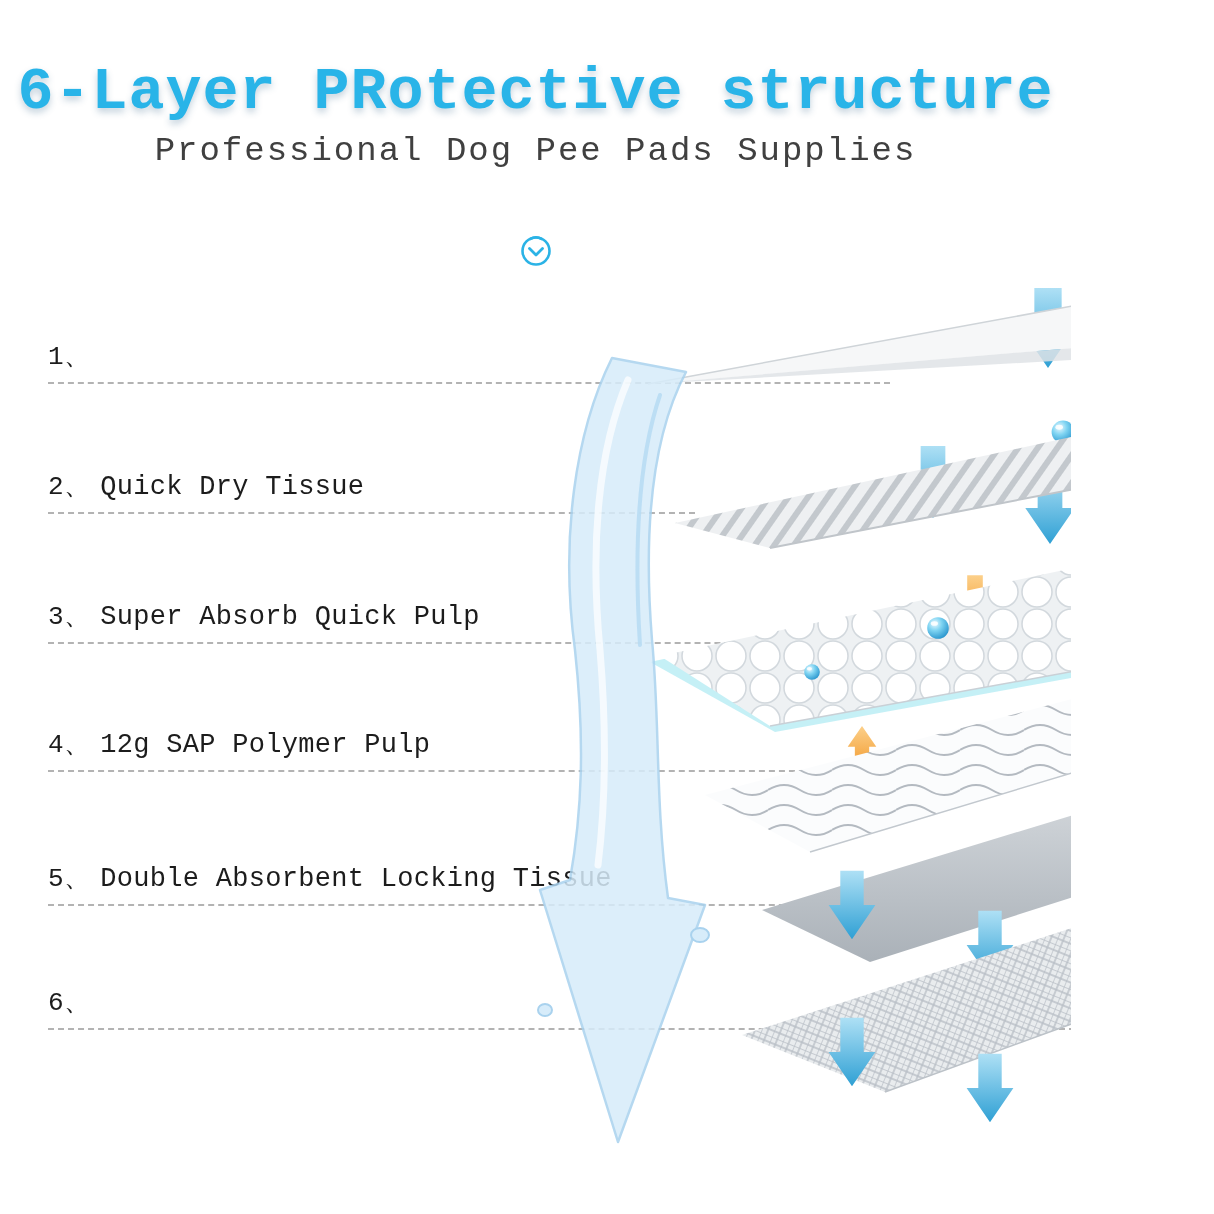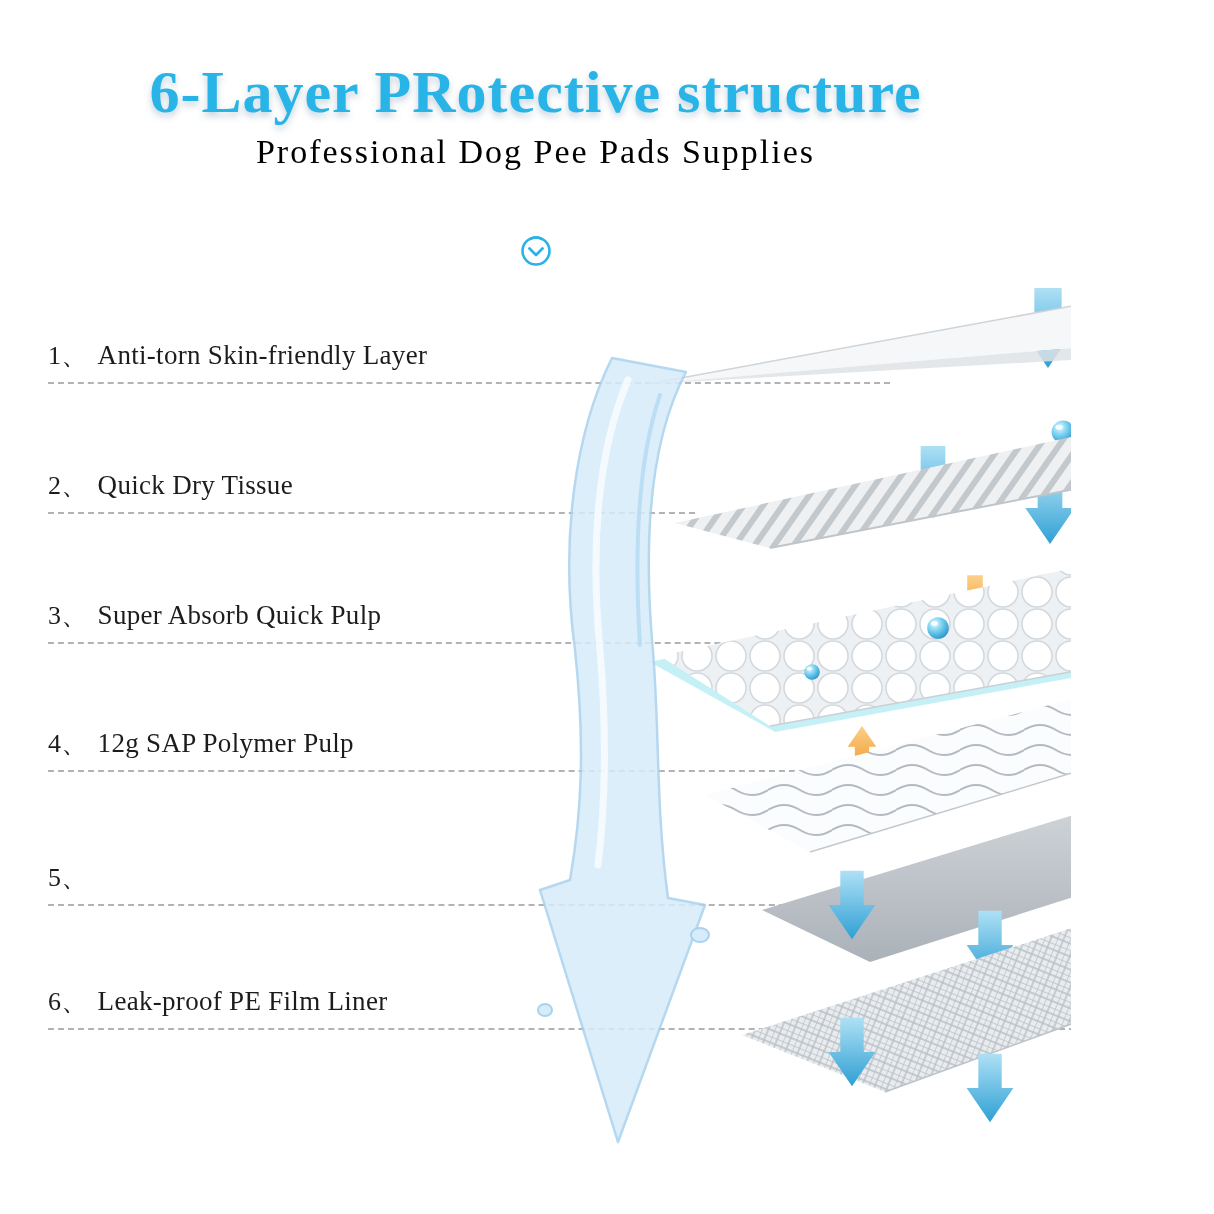--- a/index.html
+++ b/index.html
@@ -1,37 +1,37 @@
 <!DOCTYPE html>
 <html><head>
 <meta charset="utf-8">
 <style>
   html,body{margin:0;padding:0;background:#ffffff;}
   .page{
     position:relative;
     width:1071px;height:1214px;
     overflow:hidden;
     background:#ffffff;
-    font-family:Liberation Serif, serif;
+    font-family:Liberation Mono, monospace;
   }
   
   .header{position:absolute;top:0;left:0;width:100%;text-align:center;z-index:3;}
   .title{
     margin:58px 0 6px 0;
     font-size:60px;
     font-weight:bold;
     letter-spacing:1px;
     color:#29b4e8;
     text-shadow:0 4px 7px rgba(40,90,130,0.28);
   }
   .subtitle{
     margin:4px;
     font-size:34px;
     font-weight:normal;
-    color:#000000;
+    color:#404040;
     letter-spacing:2px;
   }
   .chevron-wrap{
     position:absolute;left:50%;top:232px;transform:translateX(-50%);
     width:36px;height:36px;
   }
   
   .label-row{position:absolute;left:48px;z-index:1;}
   .label-line{
     display:flex;align-items:baseline;gap:10px;
@@ -59,21 +59,20 @@
     <svg width="36" height="36" viewBox="0 0 36 36">
       <circle cx="18" cy="19" r="13.5" fill="#ffffff" stroke="#2bb3e6" stroke-width="2.6"></circle>
       <path d="M11.5 16.5 L18 23 L24.5 16.5" fill="none" stroke="#2bb3e6" stroke-width="2.8" stroke-linecap="round" stroke-linejoin="round"></path>
       <path d="M12.5 7 Q18 3.5 23.5 7" fill="none" stroke="#2bb3e6" stroke-width="2.4" stroke-linecap="round"></path>
     </svg>
   </div>
 
   <div class="label-row" style="top:338px">
     <div class="label-line">
       <span class="label-num">1、</span>
-      <span class="label-text">Anti-torn Skin-friendly Layer</span>
     </div>
     <div class="dash" style="width:842px"></div>
   </div>
 
   <div class="label-row" style="top:468px">
     <div class="label-line">
       <span class="label-num">2、</span>
       <span class="label-text">Quick Dry Tissue</span>
     </div>
     <div class="dash" style="width:647px"></div>
@@ -91,28 +90,28 @@
     <div class="label-line">
       <span class="label-num">4、</span>
       <span class="label-text">12g SAP Polymer Pulp</span>
     </div>
     <div class="dash" style="width:787px"></div>
   </div>
 
   <div class="label-row" style="top:860px">
     <div class="label-line">
       <span class="label-num">5、</span>
+      <span class="label-text">Double Absorbent Locking Tissue</span>
     </div>
     <div class="dash" style="width:897px"></div>
   </div>
 
   <div class="label-row" style="top:984px">
     <div class="label-line">
       <span class="label-num">6、</span>
-      <span class="label-text">Leak-proof PE Film Liner</span>
     </div>
     <div class="dash" style="width:1037px"></div>
   </div>
 
   <svg class="illo" width="1214" height="1214" viewBox="0 0 1214 1214">
     <defs>
       <linearGradient id="gBlue" x1="0" y1="0" x2="0" y2="1">
         <stop offset="0%" stop-color="#aee0f5"></stop>
         <stop offset="100%" stop-color="#2fa0d4"></stop>
       </linearGradient>

